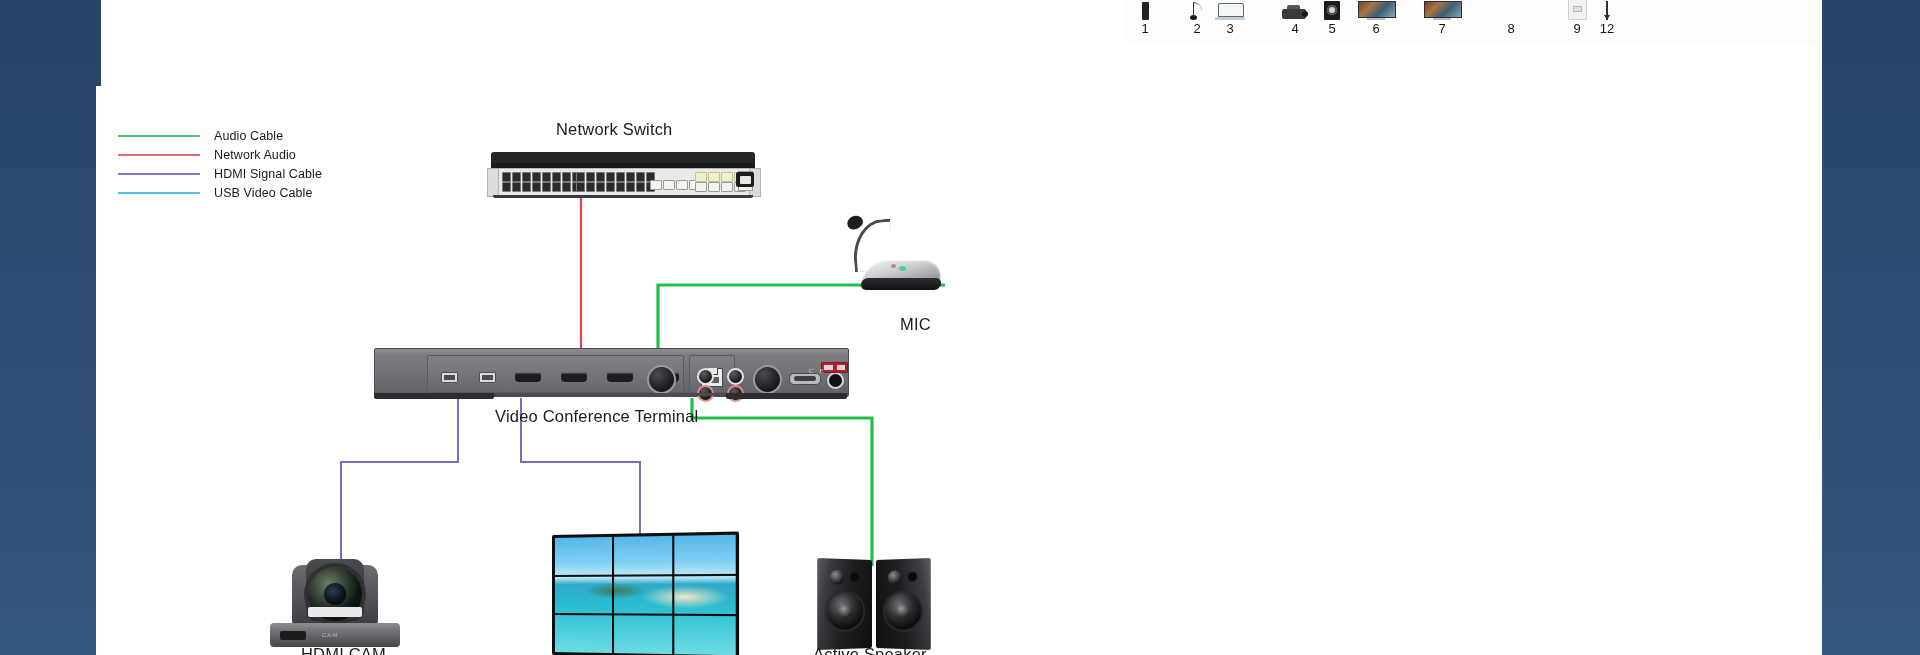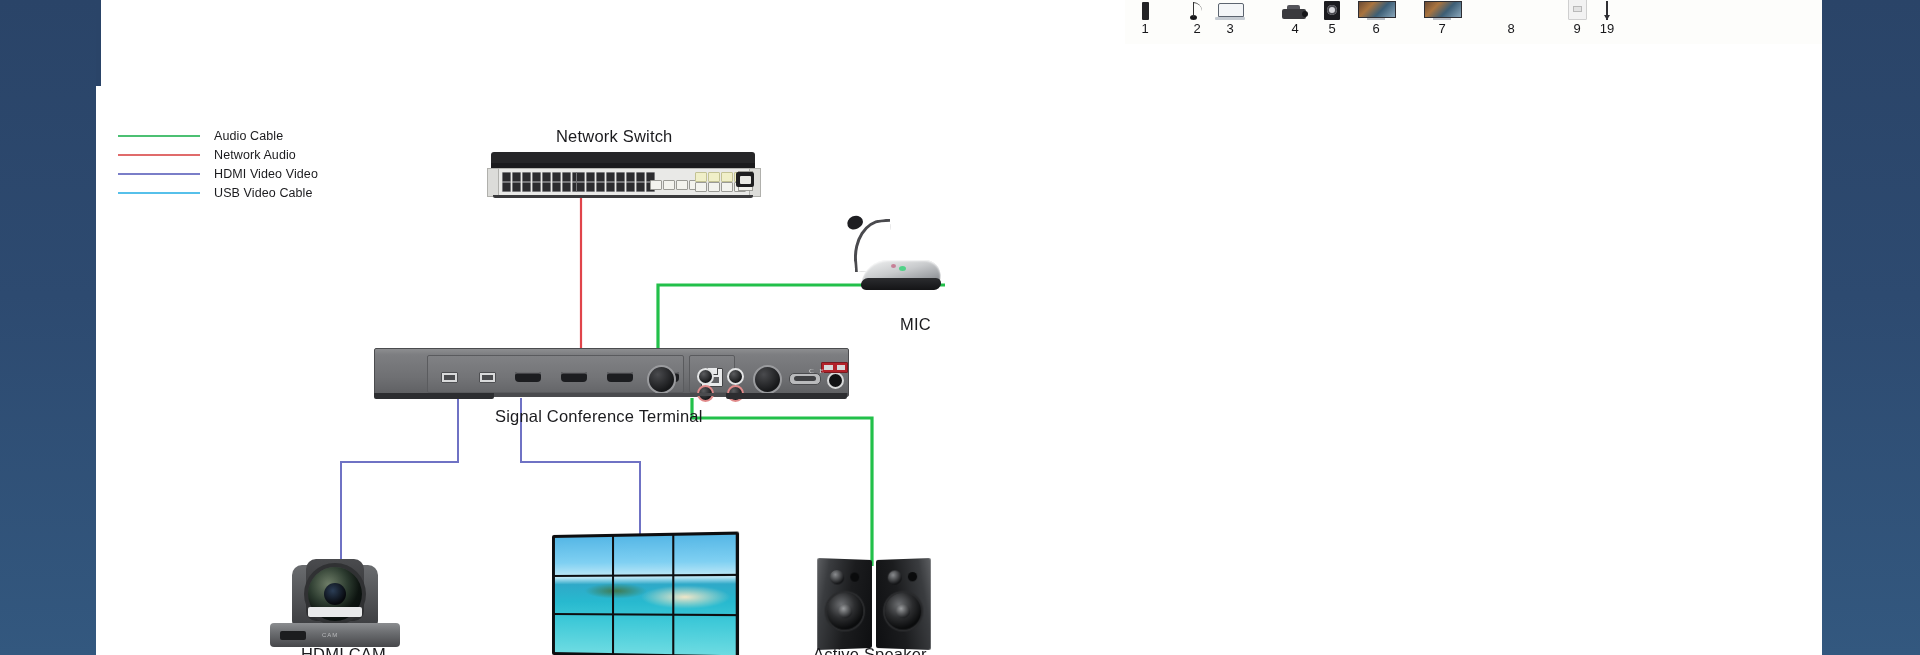--- a/index.html
+++ b/index.html
@@ -258,21 +258,21 @@
     <div class="strip-item" style="left:432px;top:0px;width:40px;">
       <div class="strip-ico">
           <span class="g-plate"></span>
         </div>
       <div class="strip-num">9</div>
     </div>
     <div class="strip-item" style="left:462px;top:0px;width:40px;">
       <div class="strip-ico">
           <span class="g-pin"></span>
         </div>
-      <div class="strip-num">19</div>
+      <div class="strip-num">12</div>
     </div>
   </div>
 
   <svg id="cables" viewBox="0 0 1920 655">
 
     <path d="M 581 198 L 581 358" fill="none" stroke="#e0444a" stroke-width="2.2"></path>
 
     <path d="M 945 285 L 658 285 L 658 362" fill="none" stroke="#22c04a" stroke-width="3.2"></path>
 
     <path d="M 692 398 L 692 418 L 872 418 L 872 566" fill="none" stroke="#22c04a" stroke-width="3.2"></path>
@@ -286,29 +286,29 @@
     <div class="lg-row">
       <span class="lg-line" style="border-top-color:#4cc073;"></span>
       <span class="lg-label">Audio Cable</span>
     </div>
     <div class="lg-row">
       <span class="lg-line" style="border-top-color:#e06b6b;"></span>
       <span class="lg-label">Network Audio</span>
     </div>
     <div class="lg-row">
       <span class="lg-line" style="border-top-color:#7a7ec8;"></span>
-      <span class="lg-label">HDMI Video Video</span>
+      <span class="lg-label">HDMI Signal Cable</span>
     </div>
     <div class="lg-row">
       <span class="lg-line" style="border-top-color:#56c0ea;"></span>
       <span class="lg-label">USB Video Cable</span>
     </div>
   </div>
 
-  <div class="nlabel" style="left:556px;top:127px;">Network Switch</div>
+  <div class="nlabel" style="left:556px;top:120px;">Network Switch</div>
   <div class="switch">
     <div class="lid"></div>
     <div class="face"></div>
     <div class="ear l"></div>
     <div class="ear r"></div>
     <div class="portblock" style="left:14px;">
       <div class="prow">
           <i class="pt"></i>
           <i class="pt"></i>
           <i class="pt"></i>
@@ -416,21 +416,21 @@
           <i></i>
           <i></i>
         </div>
       <div class="ce" style="left:434px;top:18px;font-size:7px;">C E</div>
 
       <div class="rail"></div>
     </div>
     <div class="lipL"></div>
     <div class="lipR"></div>
   </div>
-  <div class="nlabel" style="left:495px;top:407px;">Signal Conference Terminal</div>
+  <div class="nlabel" style="left:495px;top:407px;">Video Conference Terminal</div>
 
   <div class="cam">
     <div class="yoke"></div>
     <div class="head"></div>
     <div class="lens"></div>
     <div class="pupil"></div>
     <div class="strip"></div>
     <div class="base">
         <span class="brand">CAM</span>
       </div>

